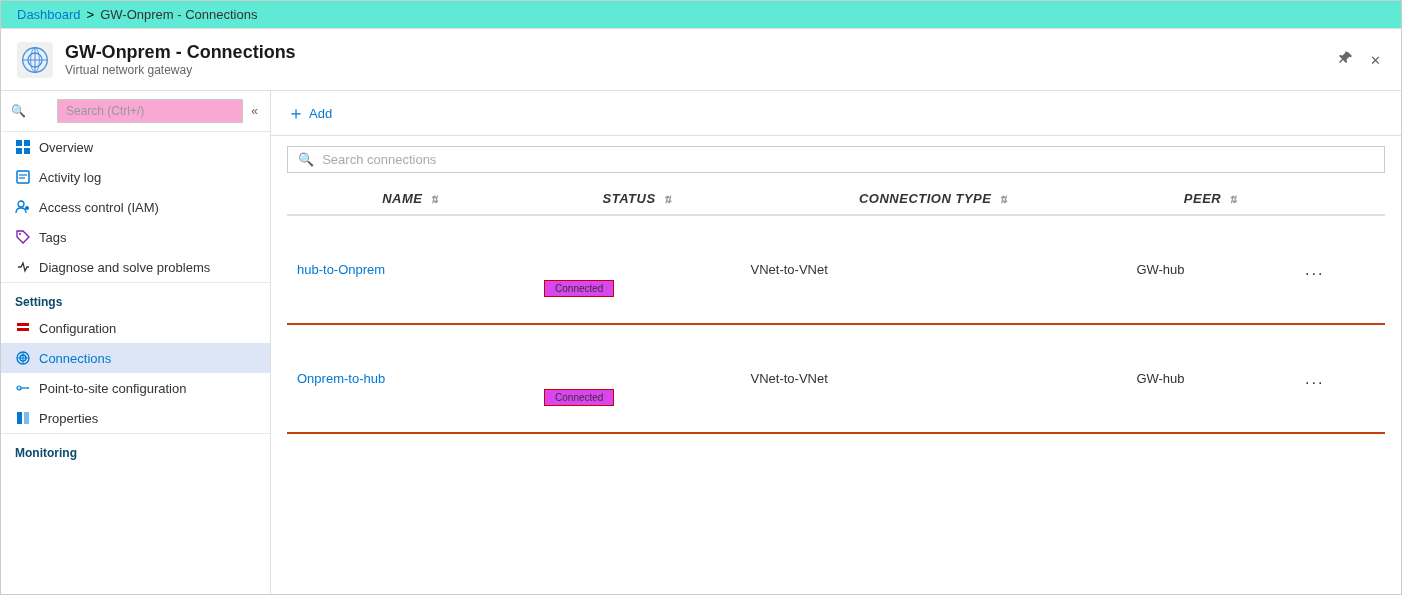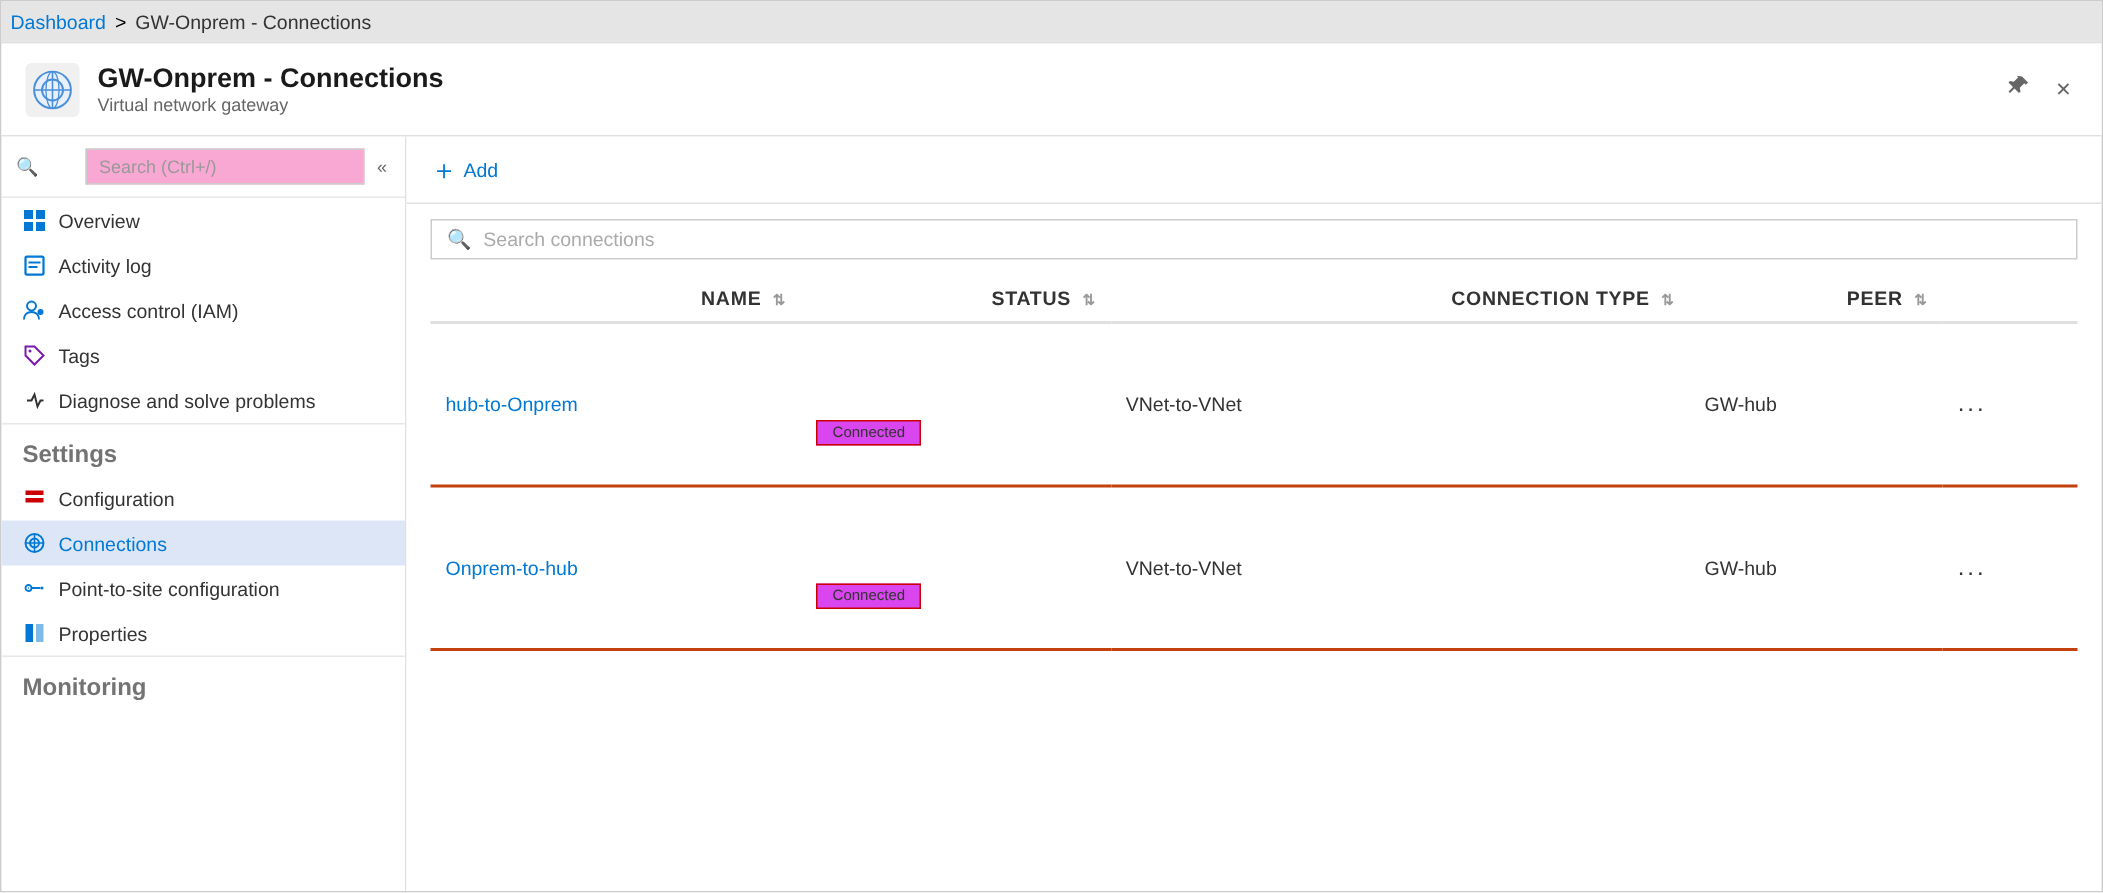--- a/index.html
+++ b/index.html
@@ -1,21 +1,21 @@
 <!DOCTYPE html>
 <html><head>
   <meta charset="utf-8">
   <style>
     * { box-sizing: border-box; margin: 0; padding: 0; font-family: 'Segoe UI', Arial, sans-serif; font-size: 13px; }
     body { background: #f3f2f1; }
 
     .app-container { width: 1402px; height: 595px; display: flex; flex-direction: column; border: 1px solid #ccc; background: #fff; }
 
     
-    .breadcrumb { background: #e5e5e5; padding: 6px 6px; display: flex; align-items: flex-end; gap: 6px; font-size: 12px; border-bottom: 1px solid #e0e0e0; }
+    .breadcrumb { background: #5eead4; padding: 6px 16px; display: flex; align-items: flex-end; gap: 6px; font-size: 12px; border-bottom: 1px solid #e0e0e0; }
     .breadcrumb a { color: #0078d4; text-decoration: none; }
     .breadcrumb-current { color: #333; }
 
     
     .page-header { background: #fff; padding: 10px 16px; display: flex; align-items: center; justify-content: space-between; border-bottom: 1px solid #e0e0e0; min-height: 62px; }
     .page-header-left { display: flex; align-items: center; gap: 12px; }
     .page-icon { width: 36px; height: 36px; background: #f0f0f0; border-radius: 4px; display: flex; align-items: center; justify-content: center; }
     .page-icon svg { width: 28px; height: 28px; }
     .page-title-block { display: flex; flex-direction: column; }
     .page-title { font-size: 18px; font-weight: 600; color: #1a1a1a; }
@@ -32,39 +32,39 @@
     .sidebar-search input { flex: 1; border: 1px solid #ccc; padding: 4px 8px; font-size: 12px; color: #666; background: #f9a8d4; margin-left: 25px; }
     .sidebar-search input::placeholder { color: #999; }
     .collapse-btn { background: none; border: none; cursor: pointer; color: #666; font-size: 12px; padding: 2px; }
 
     .sidebar-scroll { flex: 1; overflow-y: auto; position: relative; }
 
     .nav-item { display: flex; align-items: center; gap: 8px; padding: 7px 14px; cursor: pointer; color: #333; text-decoration: none; font-size: 13px; }
     .nav-item.active { background: #dce6f7; color: #0078d4; }
     .nav-icon { width: 16px; height: 16px; display: flex; align-items: center; justify-content: center; flex-shrink: 0; }
 
-    .sidebar-section-label { padding: 12px 14px 4px; font-size: 16px; font-weight: 600; color: #737373; text-transform: none; border-top: 1px solid #e8e8e8; }
+    .sidebar-section-label { padding: 12px 14px 4px; font-size: 12px; font-weight: 600; color: #0c4a6e; text-transform: none; border-top: 1px solid #e8e8e8; }
 
     
     .content { flex: 1; overflow-y: auto; padding: 0; background: #fff; }
 
     .content-toolbar { padding: 10px 16px; display: flex; align-items: center; gap: 8px; border-bottom: 1px solid #e0e0e0; }
     .btn-add { background: none; border: none; cursor: pointer; display: flex; align-items: center; gap: 4px; color: #0078d4; font-size: 13px; font-weight: 500; }
     .btn-add-icon { font-size: 18px; font-weight: 300; color: #0078d4; }
 
     .search-bar { margin: 10px 16px; display: flex; align-items: center; border: 1px solid #ccc; padding: 5px 10px; gap: 8px; background: #fff; }
     .search-bar input { flex: 1; border: none; outline: none; font-size: 13px; color: #666; }
     .search-bar input::placeholder { color: #aaa; }
     .search-icon { color: #aaa; font-size: 13px; }
 
     
     .table-container { padding: 0 16px; }
     table { width: 100%; border-collapse: collapse; }
     thead tr { border-bottom: 2px solid #e0e0e0; }
-    th { padding: 8px 10px; text-align: right; font-size: 11px; font-weight: 700; color: #333; text-transform: uppercase; letter-spacing: 0.5px; white-space: nowrap; }
+    th { padding: 8px 10px; text-align: center; font-size: 11px; font-weight: 700; color: #333; text-transform: uppercase; letter-spacing: 0.5px; white-space: nowrap; font-style: italic; }
     th .sort-icon { color: #999; font-size: 10px; margin-left: 4px; }
     td { padding: 26px 10px; border-bottom: 2px solid #c2410c; color: #333; font-size: 13px; }
     .name-link { color: #0078d4; cursor: pointer; text-decoration: none; }
 
     .status-badge { display: inline-block; border: 1.5px solid #c00; padding: 2px 10px; color: #333; font-size: 10px; background: #d946ef; margin-top: 38px; }
 
     .dots-menu { background: none; border: none; cursor: pointer; color: #333; font-size: 16px; letter-spacing: 2px; }
   </style>
 </head>
 <body>

